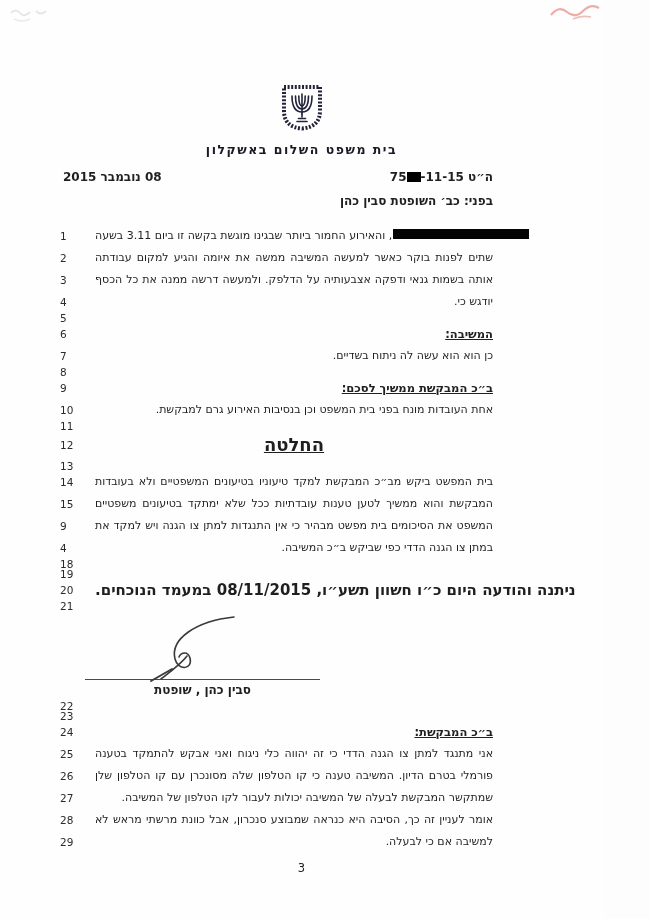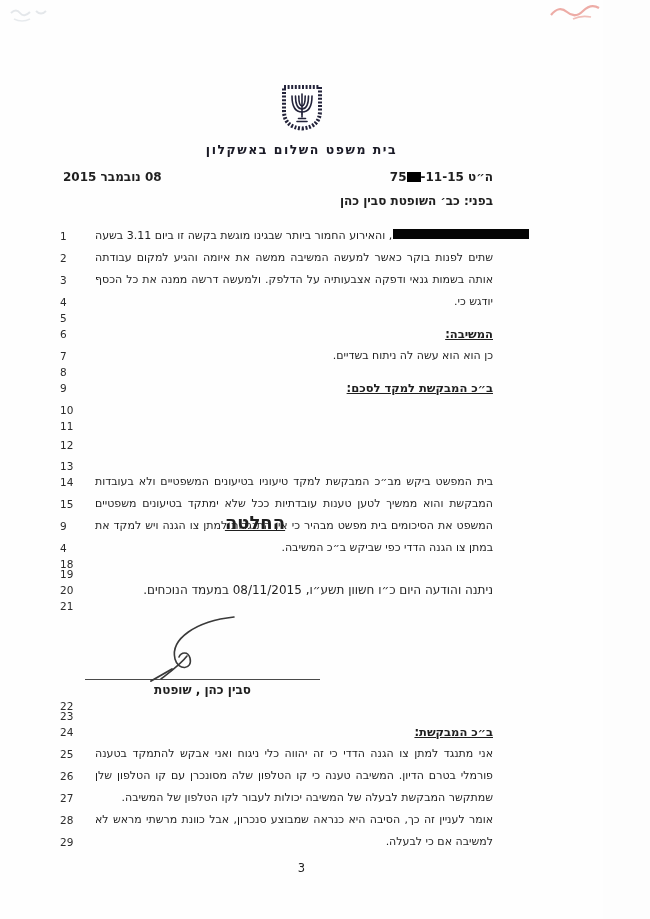--- a/index.html
+++ b/index.html
@@ -48,22 +48,22 @@
     flex:0 0 78px;box-sizing:border-box;padding-left:60px;
     font-size:10.5px;color:#2a2a2a;line-height:inherit;
   }
   .content{
     flex:1;direction:rtl;text-align:right;
     font-size:11px;white-space:nowrap;margin-left:17px;
   }
   .row.just .content{text-align:justify;text-align-last:justify;white-space:normal;overflow:hidden;}
   .row.heading .content{font-weight:bold;font-size:11.5px;}
   .row.heading .content span{text-decoration:underline;}
-  .row.bold .content{font-weight:normal;font-size:12px;}
-  .row.decision{height:30px;line-height:28px;flex-direction:column;}
+  .row.bold .content{font-weight:bold;font-size:15px;}
+  .row.decision{height:30px;line-height:28px;}
   .row.decision .content{text-align:center;font-weight:bold;font-size:18px;}
   .row.decision .content span{text-decoration:underline;}
   .content.indent{padding-right:54px;}
   .redact-bar{
     display:inline-block;width:136px;height:10px;background:#050505;
     vertical-align:0px;margin-left:1px;
   }
 
   
   .sig-block{margin-left:85px;width:235px;text-align:center;}
@@ -146,24 +146,25 @@
       <div class="row text">
         <span class="ln">7</span>
         <div class="content"><span>כן הוא הוא עשה לה ניתוח בשדיים.</span></div>
       </div>
       <div class="row empty">
         <span class="ln">8</span>
         <div class="content"><span></span></div>
       </div>
       <div class="row heading">
         <span class="ln">9</span>
-        <div class="content"><span>ב״כ המבקשת למקד לסכם:</span></div>
+        <div class="content"><span>ב״כ המבקשת ממשיך לסכם:</span></div>
       </div>
       <div class="row text">
         <span class="ln">10</span>
+        <div class="content"><span>אחת העובדות מונח בפני בית המשפט וכן בנסיבות האירוע גרם למבקשת.</span></div>
       </div>
       <div class="row empty">
         <span class="ln">11</span>
         <div class="content"><span></span></div>
       </div>
       <div class="row decision">
         <span class="ln">12</span>
         <div class="content"><span>החלטה</span></div>
       </div>
       <div class="row empty">

